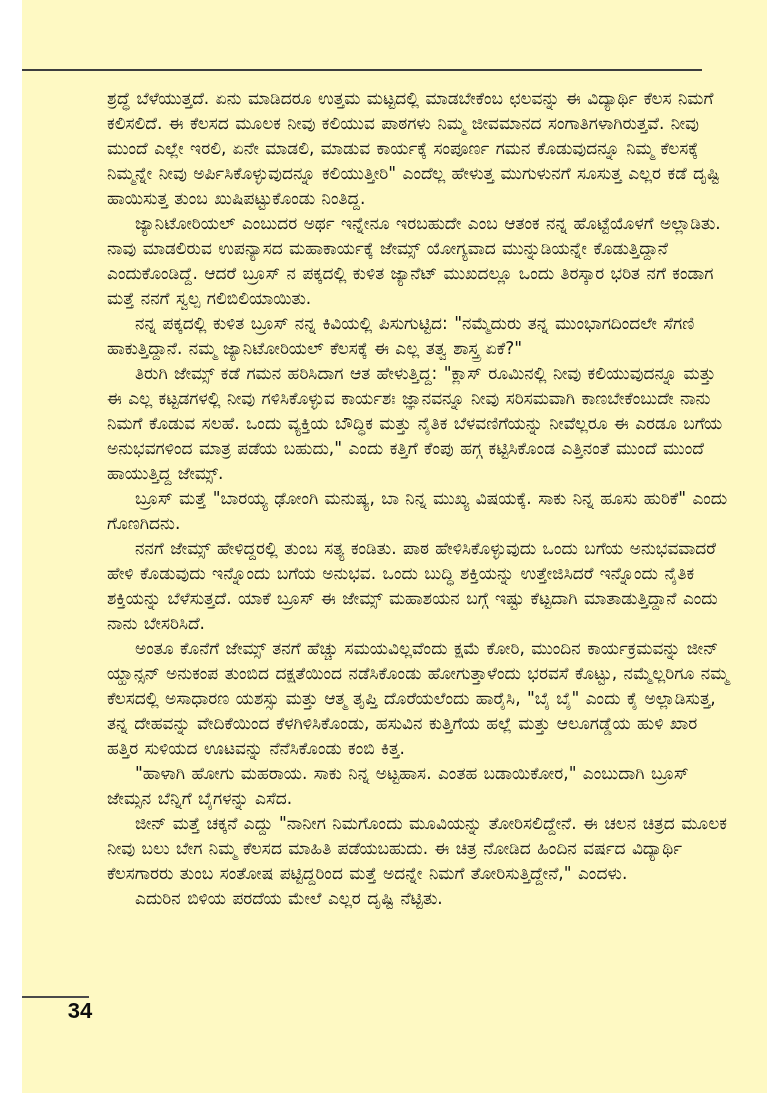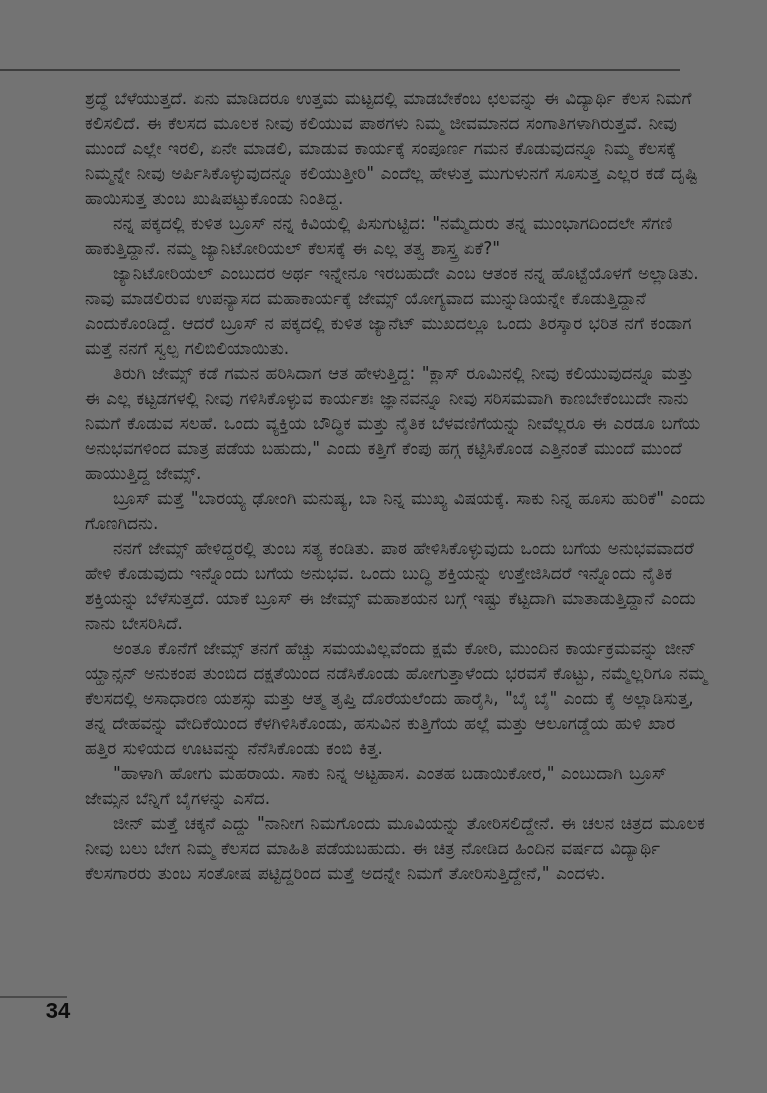--- a/index.html
+++ b/index.html
@@ -10,21 +10,22 @@
   body {
     position: relative;
     width: 767px;
     height: 1093px;
     overflow: hidden;
     font-family: "DejaVu Sans", sans-serif;
   }
   .page {
     position: absolute;
     inset: 0;
-    background: #737373;
+    background: #fef9c3;
+    margin-left: 22px;
   }
   .top-rule {
     position: absolute;
     left: 0;
     top: 69px;
     width: 680px;
     height: 2px;
     background: #3d3d3d;
   }
   .text-block {
@@ -67,25 +68,26 @@
   }
 </style>
 </head>
 <body>
 
 <div class="page">
   <div class="top-rule"></div>
 
   <div class="text-block" id="text-block">
       <p class="para first">ಶ್ರದ್ಧೆ ಬೆಳೆಯುತ್ತದೆ. ಏನು ಮಾಡಿದರೂ ಉತ್ತಮ ಮಟ್ಟದಲ್ಲಿ ಮಾಡಬೇಕೆಂಬ ಛಲವನ್ನು ಈ ವಿದ್ಯಾರ್ಥಿ ಕೆಲಸ ನಿಮಗೆ ಕಲಿಸಲಿದೆ. ಈ ಕೆಲಸದ ಮೂಲಕ ನೀವು ಕಲಿಯುವ ಪಾಠಗಳು ನಿಮ್ಮ ಜೀವಮಾನದ ಸಂಗಾತಿಗಳಾಗಿರುತ್ತವೆ. ನೀವು ಮುಂದೆ ಎಲ್ಲೇ ಇರಲಿ, ಏನೇ ಮಾಡಲಿ, ಮಾಡುವ ಕಾರ್ಯಕ್ಕೆ ಸಂಪೂರ್ಣ ಗಮನ ಕೊಡುವುದನ್ನೂ ನಿಮ್ಮ ಕೆಲಸಕ್ಕೆ ನಿಮ್ಮನ್ನೇ ನೀವು ಅರ್ಪಿಸಿಕೊಳ್ಳುವುದನ್ನೂ ಕಲಿಯುತ್ತೀರಿ" ಎಂದೆಲ್ಲ ಹೇಳುತ್ತ ಮುಗುಳುನಗೆ ಸೂಸುತ್ತ ಎಲ್ಲರ ಕಡೆ ದೃಷ್ಟಿ ಹಾಯಿಸುತ್ತ ತುಂಬ ಖುಷಿಪಟ್ಟುಕೊಂಡು ನಿಂತಿದ್ದ.</p>
+      <p class="para">ಜ್ಯಾನಿಟೋರಿಯಲ್ ಎಂಬುದರ ಅರ್ಥ ಇನ್ನೇನೂ ಇರಬಹುದೇ ಎಂಬ ಆತಂಕ ನನ್ನ ಹೊಟ್ಟೆಯೊಳಗೆ ಅಲ್ಲಾಡಿತು. ನಾವು ಮಾಡಲಿರುವ ಉಪನ್ಯಾಸದ ಮಹಾಕಾರ್ಯಕ್ಕೆ ಜೇಮ್ಸ್ ಯೋಗ್ಯವಾದ ಮುನ್ನುಡಿಯನ್ನೇ ಕೊಡುತ್ತಿದ್ದಾನೆ ಎಂದುಕೊಂಡಿದ್ದೆ. ಆದರೆ ಬ್ರೂಸ್ ನ ಪಕ್ಕದಲ್ಲಿ ಕುಳಿತ ಜ್ಯಾನೆಟ್ ಮುಖದಲ್ಲೂ ಒಂದು ತಿರಸ್ಕಾರ ಭರಿತ ನಗೆ ಕಂಡಾಗ ಮತ್ತೆ ನನಗೆ ಸ್ವಲ್ಪ ಗಲಿಬಿಲಿಯಾಯಿತು.</p>
       <p class="para">ನನ್ನ ಪಕ್ಕದಲ್ಲಿ ಕುಳಿತ ಬ್ರೂಸ್ ನನ್ನ ಕಿವಿಯಲ್ಲಿ ಪಿಸುಗುಟ್ಟಿದ: "ನಮ್ಮೆದುರು ತನ್ನ ಮುಂಭಾಗದಿಂದಲೇ ಸೆಗಣಿ ಹಾಕುತ್ತಿದ್ದಾನೆ. ನಮ್ಮ ಜ್ಯಾನಿಟೋರಿಯಲ್ ಕೆಲಸಕ್ಕೆ ಈ ಎಲ್ಲ ತತ್ವ ಶಾಸ್ತ್ರ ಏಕೆ?"</p>
-      <p class="para">ಜ್ಯಾನಿಟೋರಿಯಲ್ ಎಂಬುದರ ಅರ್ಥ ಇನ್ನೇನೂ ಇರಬಹುದೇ ಎಂಬ ಆತಂಕ ನನ್ನ ಹೊಟ್ಟೆಯೊಳಗೆ ಅಲ್ಲಾಡಿತು. ನಾವು ಮಾಡಲಿರುವ ಉಪನ್ಯಾಸದ ಮಹಾಕಾರ್ಯಕ್ಕೆ ಜೇಮ್ಸ್ ಯೋಗ್ಯವಾದ ಮುನ್ನುಡಿಯನ್ನೇ ಕೊಡುತ್ತಿದ್ದಾನೆ ಎಂದುಕೊಂಡಿದ್ದೆ. ಆದರೆ ಬ್ರೂಸ್ ನ ಪಕ್ಕದಲ್ಲಿ ಕುಳಿತ ಜ್ಯಾನೆಟ್ ಮುಖದಲ್ಲೂ ಒಂದು ತಿರಸ್ಕಾರ ಭರಿತ ನಗೆ ಕಂಡಾಗ ಮತ್ತೆ ನನಗೆ ಸ್ವಲ್ಪ ಗಲಿಬಿಲಿಯಾಯಿತು.</p>
       <p class="para">ತಿರುಗಿ ಜೇಮ್ಸ್ ಕಡೆ ಗಮನ ಹರಿಸಿದಾಗ ಆತ ಹೇಳುತ್ತಿದ್ದ: "ಕ್ಲಾಸ್ ರೂಮಿನಲ್ಲಿ ನೀವು ಕಲಿಯುವುದನ್ನೂ ಮತ್ತು ಈ ಎಲ್ಲ ಕಟ್ಟಡಗಳಲ್ಲಿ ನೀವು ಗಳಿಸಿಕೊಳ್ಳುವ ಕಾರ್ಯಶಃ ಜ್ಞಾನವನ್ನೂ ನೀವು ಸರಿಸಮವಾಗಿ ಕಾಣಬೇಕೆಂಬುದೇ ನಾನು ನಿಮಗೆ ಕೊಡುವ ಸಲಹೆ. ಒಂದು ವ್ಯಕ್ತಿಯ ಬೌದ್ಧಿಕ ಮತ್ತು ನೈತಿಕ ಬೆಳವಣಿಗೆಯನ್ನು ನೀವೆಲ್ಲರೂ ಈ ಎರಡೂ ಬಗೆಯ ಅನುಭವಗಳಿಂದ ಮಾತ್ರ ಪಡೆಯ ಬಹುದು," ಎಂದು ಕತ್ತಿಗೆ ಕೆಂಪು ಹಗ್ಗ ಕಟ್ಟಿಸಿಕೊಂಡ ಎತ್ತಿನಂತೆ ಮುಂದೆ ಮುಂದೆ ಹಾಯುತ್ತಿದ್ದ ಜೇಮ್ಸ್.</p>
       <p class="para">ಬ್ರೂಸ್ ಮತ್ತೆ "ಬಾರಯ್ಯ ಢೋಂಗಿ ಮನುಷ್ಯ, ಬಾ ನಿನ್ನ ಮುಖ್ಯ ವಿಷಯಕ್ಕೆ. ಸಾಕು ನಿನ್ನ ಹೂಸು ಹುರಿಕೆ" ಎಂದು ಗೊಣಗಿದನು.</p>
       <p class="para">ನನಗೆ ಜೇಮ್ಸ್ ಹೇಳಿದ್ದರಲ್ಲಿ ತುಂಬ ಸತ್ಯ ಕಂಡಿತು. ಪಾಠ ಹೇಳಿಸಿಕೊಳ್ಳುವುದು ಒಂದು ಬಗೆಯ ಅನುಭವವಾದರೆ ಹೇಳಿ ಕೊಡುವುದು ಇನ್ನೊಂದು ಬಗೆಯ ಅನುಭವ. ಒಂದು ಬುದ್ಧಿ ಶಕ್ತಿಯನ್ನು ಉತ್ತೇಜಿಸಿದರೆ ಇನ್ನೊಂದು ನೈತಿಕ ಶಕ್ತಿಯನ್ನು ಬೆಳೆಸುತ್ತದೆ. ಯಾಕೆ ಬ್ರೂಸ್ ಈ ಜೇಮ್ಸ್ ಮಹಾಶಯನ ಬಗ್ಗೆ ಇಷ್ಟು ಕೆಟ್ಟದಾಗಿ ಮಾತಾಡುತ್ತಿದ್ದಾನೆ ಎಂದು ನಾನು ಬೇಸರಿಸಿದೆ.</p>
       <p class="para">ಅಂತೂ ಕೊನೆಗೆ ಜೇಮ್ಸ್ ತನಗೆ ಹೆಚ್ಚು ಸಮಯವಿಲ್ಲವೆಂದು ಕ್ಷಮೆ ಕೋರಿ, ಮುಂದಿನ ಕಾರ್ಯಕ್ರಮವನ್ನು ಜೀನ್ ಯ್ಹಾನ್ಸನ್ ಅನುಕಂಪ ತುಂಬಿದ ದಕ್ಷತೆಯಿಂದ ನಡೆಸಿಕೊಂಡು ಹೋಗುತ್ತಾಳೆಂದು ಭರವಸೆ ಕೊಟ್ಟು, ನಮ್ಮೆಲ್ಲರಿಗೂ ನಮ್ಮ ಕೆಲಸದಲ್ಲಿ ಅಸಾಧಾರಣ ಯಶಸ್ಸು ಮತ್ತು ಆತ್ಮ ತೃಪ್ತಿ ದೊರೆಯಲೆಂದು ಹಾರೈಸಿ, "ಬೈ ಬೈ" ಎಂದು ಕೈ ಅಲ್ಲಾಡಿಸುತ್ತ, ತನ್ನ ದೇಹವನ್ನು ವೇದಿಕೆಯಿಂದ ಕೆಳಗಿಳಿಸಿಕೊಂಡು, ಹಸುವಿನ ಕುತ್ತಿಗೆಯ ಹಲ್ಲೆ ಮತ್ತು ಆಲೂಗಡ್ಡೆಯ ಹುಳಿ ಖಾರ ಹತ್ತಿರ ಸುಳಿಯದ ಊಟವನ್ನು ನೆನೆಸಿಕೊಂಡು ಕಂಬಿ ಕಿತ್ತ.</p>
       <p class="para">"ಹಾಳಾಗಿ ಹೋಗು ಮಹರಾಯ. ಸಾಕು ನಿನ್ನ ಅಟ್ಟಹಾಸ. ಎಂತಹ ಬಡಾಯಿಕೋರ," ಎಂಬುದಾಗಿ ಬ್ರೂಸ್ ಜೇಮ್ಸನ ಬೆನ್ನಿಗೆ ಬೈಗಳನ್ನು ಎಸೆದ.</p>
       <p class="para">ಜೀನ್ ಮತ್ತೆ ಚಕ್ಕನೆ ಎದ್ದು "ನಾನೀಗ ನಿಮಗೊಂದು ಮೂವಿಯನ್ನು ತೋರಿಸಲಿದ್ದೇನೆ. ಈ ಚಲನ ಚಿತ್ರದ ಮೂಲಕ ನೀವು ಬಲು ಬೇಗ ನಿಮ್ಮ ಕೆಲಸದ ಮಾಹಿತಿ ಪಡೆಯಬಹುದು. ಈ ಚಿತ್ರ ನೋಡಿದ ಹಿಂದಿನ ವರ್ಷದ ವಿದ್ಯಾರ್ಥಿ ಕೆಲಸಗಾರರು ತುಂಬ ಸಂತೋಷ ಪಟ್ಟಿದ್ದರಿಂದ ಮತ್ತೆ ಅದನ್ನೇ ನಿಮಗೆ ತೋರಿಸುತ್ತಿದ್ದೇನೆ," ಎಂದಳು.</p>
+      <p class="para">ಎದುರಿನ ಬಿಳಿಯ ಪರದೆಯ ಮೇಲೆ ಎಲ್ಲರ ದೃಷ್ಟಿ ನೆಟ್ಟಿತು.</p>
     </div>
 
   <div class="footer-rule"></div>
   <div class="page-number">34</div>
 </div>
 
 </body></html>

